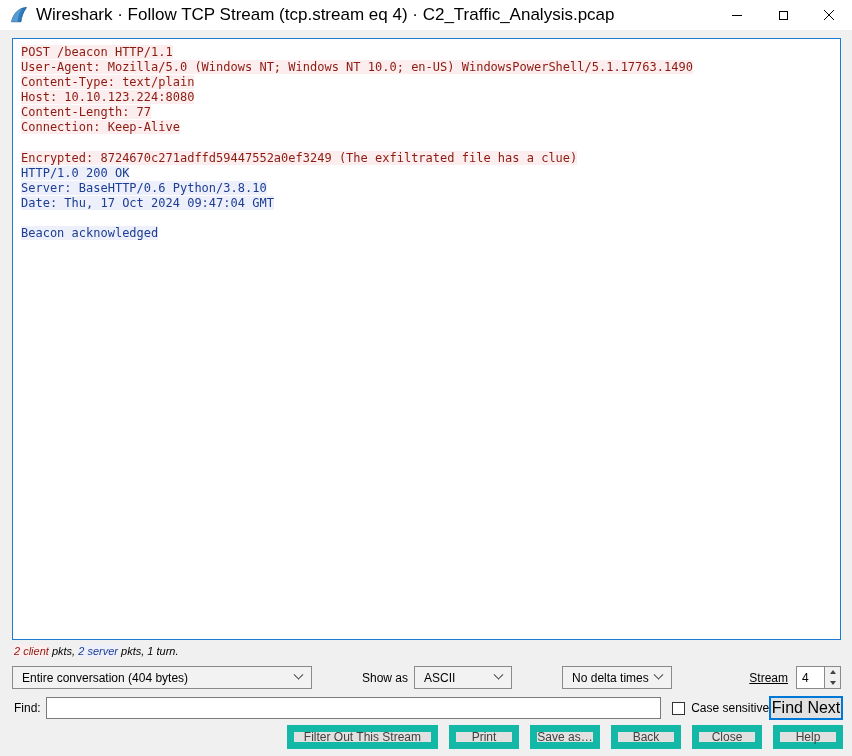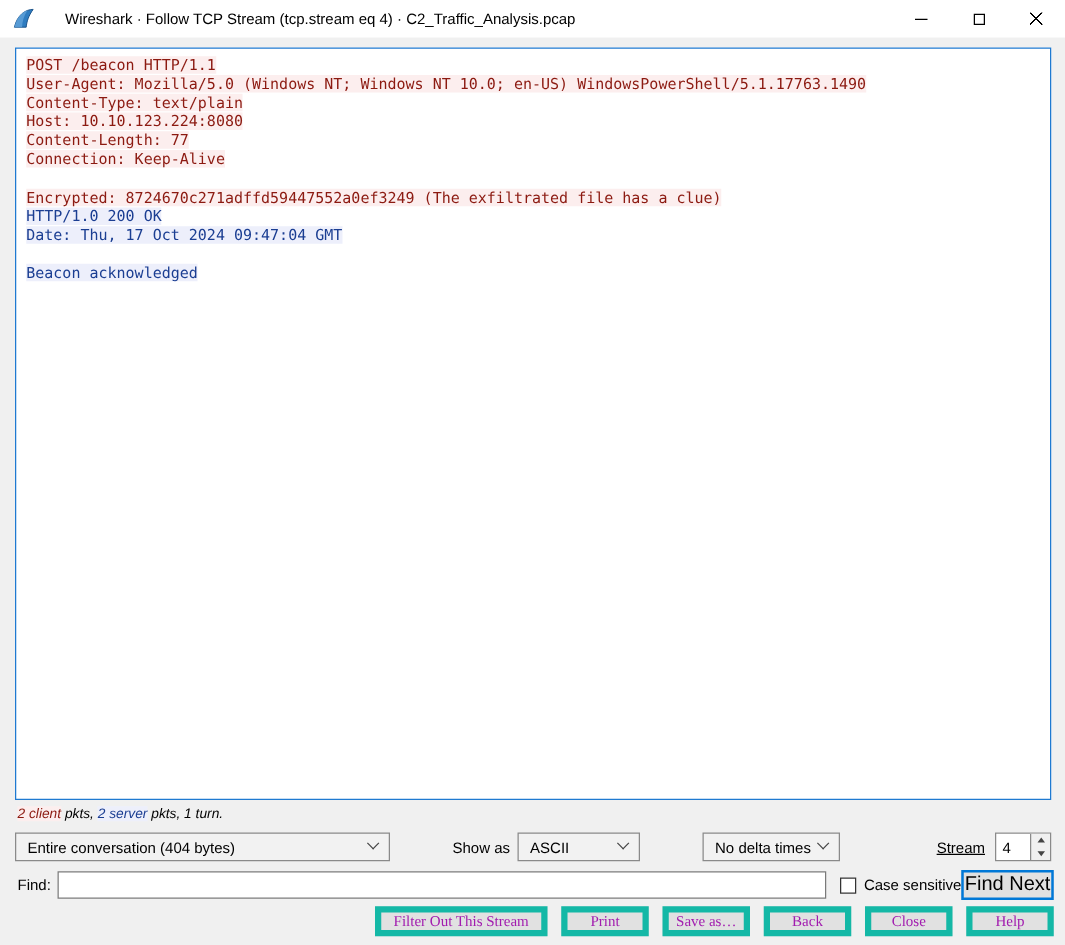--- a/index.html
+++ b/index.html
@@ -8,21 +8,21 @@
 
   .window { position:relative; width:852px; height:756px; background:#f0f0f0; overflow:hidden; }
 
   
   .corner-sliver { position:absolute; top:0; left:0; width:5px; height:11px; background:#3f3f46; }
 
   
   .titlebar { position:absolute; top:0; left:0; right:0; height:30px; background:#ffffff;
               display:flex; align-items:center; }
   .app-icon { margin-left:10px; width:18px; height:18px; flex:none; }
-  .title-text { margin-left:24px; font-size:12px; color:#000; white-space:nowrap; }
+  .title-text { margin-left:8px; font-size:17px; color:#000; white-space:nowrap; }
   .win-controls { margin-left:auto; display:flex; height:100%; }
   .win-btn { width:46px; height:100%; display:flex; align-items:center; justify-content:center; cursor:default; }
   .glyph-min { width:10px; height:1px; background:#000; }
   .glyph-max { width:9px; height:9px; border:1px solid #000; background:transparent; }
   .glyph-close { width:10px; height:10px;
     background:
       linear-gradient(45deg,  transparent 46%, #000 46%, #000 54%, transparent 54%),
       linear-gradient(-45deg, transparent 46%, #000 46%, #000 54%, transparent 54%); }
 
   
@@ -68,23 +68,23 @@
                 font-family:"Liberation Sans", sans-serif; font-size:12px; padding:0 4px; outline:none; }
   .checkbox { margin-left:11px; width:13px; height:13px; border:1px solid #333; background:#fff; flex:none; }
   .cb-label { margin-left:6px; white-space:nowrap;text-align:right; }
   .btn-findnext { margin-left:auto; width:74px; height:24px; background:#e1e1e1;
                   border:2px solid var(--default-button-border,#0078d7);
                   font-family:"Liberation Sans", sans-serif; font-size:16px;
                   display:flex; align-items:center; justify-content:center; cursor:default; }
 
   
   .buttons-row { position:absolute; right:9px; top:725px; display:flex; gap:11px; }
-  .btn { height:24px; background:#e1e1e1; border:5px solid #14b8a6; font-size:12px; color:#a21caf;
+  .btn { height:24px; background:#e1e1e1; border:7px solid #14b8a6; font-size:12px; color:#404040;
          display:flex; align-items:center; justify-content:center; padding:0 10px; cursor:default;
-         font-family:Liberation Serif, serif; }
+         font-family:Liberation Sans, sans-serif; }
   .btn-fixed { width:70px; padding:0; }
 </style>
 </head>
 <body>
 
 <div class="window">
 
   <div class="corner-sliver"></div>
 
   <div class="titlebar">
@@ -109,20 +109,21 @@
   <div class="content-box">
       <div class="stream-line"><span class="client">POST /beacon HTTP/1.1</span></div>
       <div class="stream-line"><span class="client">User-Agent: Mozilla/5.0 (Windows NT; Windows NT 10.0; en-US) WindowsPowerShell/5.1.17763.1490</span></div>
       <div class="stream-line"><span class="client">Content-Type: text/plain</span></div>
       <div class="stream-line"><span class="client">Host: 10.10.123.224:8080</span></div>
       <div class="stream-line"><span class="client">Content-Length: 77</span></div>
       <div class="stream-line"><span class="client">Connection: Keep-Alive</span></div>
       <div class="stream-line">&nbsp;</div>
       <div class="stream-line"><span class="client">Encrypted: 8724670c271adffd59447552a0ef3249 (The exfiltrated file has a clue)</span></div>
       <div class="stream-line"><span class="server">HTTP/1.0 200 OK</span></div>
+      <div class="stream-line"><span class="server">Server: BaseHTTP/0.6 Python/3.8.10</span></div>
       <div class="stream-line"><span class="server">Date: Thu, 17 Oct 2024 09:47:04 GMT</span></div>
       <div class="stream-line">&nbsp;</div>
       <div class="stream-line"><span class="server">Beacon acknowledged</span></div>
     </div>
 
   <div class="status-line"><span class="client">2 client</span><span> pkts, </span><span class="server">2 server</span><span> pkts, </span><span>1 turn.</span></div>
 
   <div class="controls-row">
     <div class="combo combo-conversation">
       <span class="combo-text">Entire conversation (404 bytes)</span>

